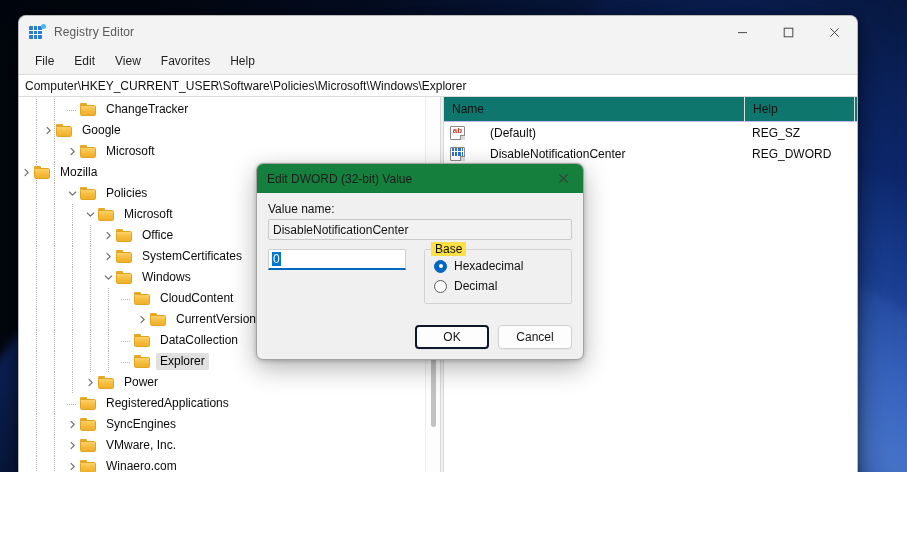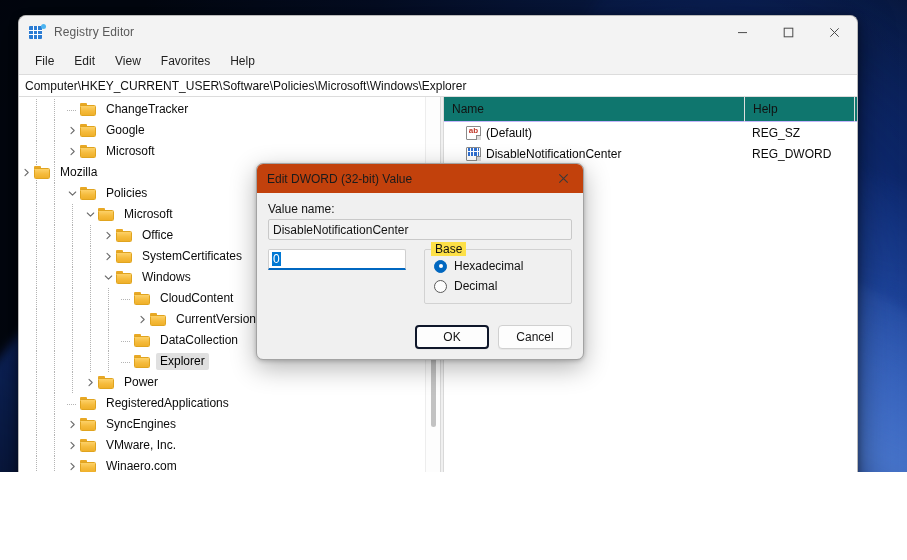--- a/index.html
+++ b/index.html
@@ -235,21 +235,21 @@
   .lh-cell { padding-left: 8px; position: relative; height:25px; display:flex; align-items:center; }
   .lh-cell + .lh-cell { border-left: 1px solid #dedede; }
   .lh-name { width: 300px; flex: 0 0 300px; }
   .lh-type { width: 110px; flex: 0 0 110px; }
   .lh-data { flex: 1 1 auto; }
   .list-body { flex: 1 1 auto; overflow: hidden; }
   .lrow {
     height: 21px; display: flex; align-items: center;
     font-size: 12px; color: #0b0b0b;
   }
-  .lrow .c-name { width: 300px; flex: 0 0 300px; display:flex; align-items:flex-start; padding-left: 22px; }
+  .lrow .c-name { width: 300px; flex: 0 0 300px; display:flex; align-items:flex-start; padding-left: 6px; gap: 20px; }
   .lrow .c-type { width: 110px; flex: 0 0 110px; padding-left: 8px; }
   .lrow .c-data { flex: 1 1 auto; padding-left: 8px; }
 
   .ico { width: 15px; height: 14px; flex:0 0 15px; margin-right: 5px; position: relative; }
   .ico .page {
     position:absolute; inset:0; background:#ffffff;
     border:1px solid #8a8a8a; border-radius:1px;
   }
   .ico .fold {
     position:absolute; right:0px; bottom:0px; width:5px; height:5px;
@@ -293,21 +293,21 @@
     background: #f0f0f0;
     border: 1px solid #a3a3a3;
     border-radius: 7px;
     box-shadow: 0 8px 26px rgba(0,0,0,0.30), 0 1px 4px rgba(0,0,0,0.22);
     display: flex; flex-direction: column;
     overflow: hidden;
     pointer-events: auto;
   }
   .dlg-title {
     height: 29px; flex: 0 0 29px;
-    background: #c2410c;
+    background: #15803d;
     display: flex; align-items: center;
     position: relative;
     padding-left: 10px;
     font-size: 12px; color: #1b1b1b;
   }
   .dlg-close {
     position: absolute; right: 0; top: 0;
     width: 40px; height: 29px;
     display: flex; align-items: center; justify-content: center;
     color: #3a3a3a; border-radius: 0 7px 0 0;
@@ -437,21 +437,21 @@
               <div class="dotline" style="left: 17px;"></div>
               <div class="dotline" style="left: 35px;"></div>
               <span class="chev empty"></span>
               <div class="dotstub" style="left: 48px; width: 10px;"></div>
               <span class="folder">
                 <span class="tab"></span>
                 <span class="body"></span>
               </span>
               <span class="lbl">ChangeTracker</span>
             </div>
-            <div class="tnode" style="padding-left: 46px;">
+            <div class="tnode" style="padding-left: 22px;">
               <div class="dotline" style="left: 17px;"></div>
               <div class="dotline" style="left: 35px;"></div>
               <span class="chev">
                 <svg width="9" height="9" viewBox="0 0 9 9">
                   <path d="M3 1.3 L6.2 4.5 L3 7.7" fill="none" stroke="currentColor" stroke-width="1.1" stroke-linecap="round" stroke-linejoin="round"></path>
                 </svg>
               </span>
               <span class="folder">
                 <span class="tab"></span>
                 <span class="body"></span>

